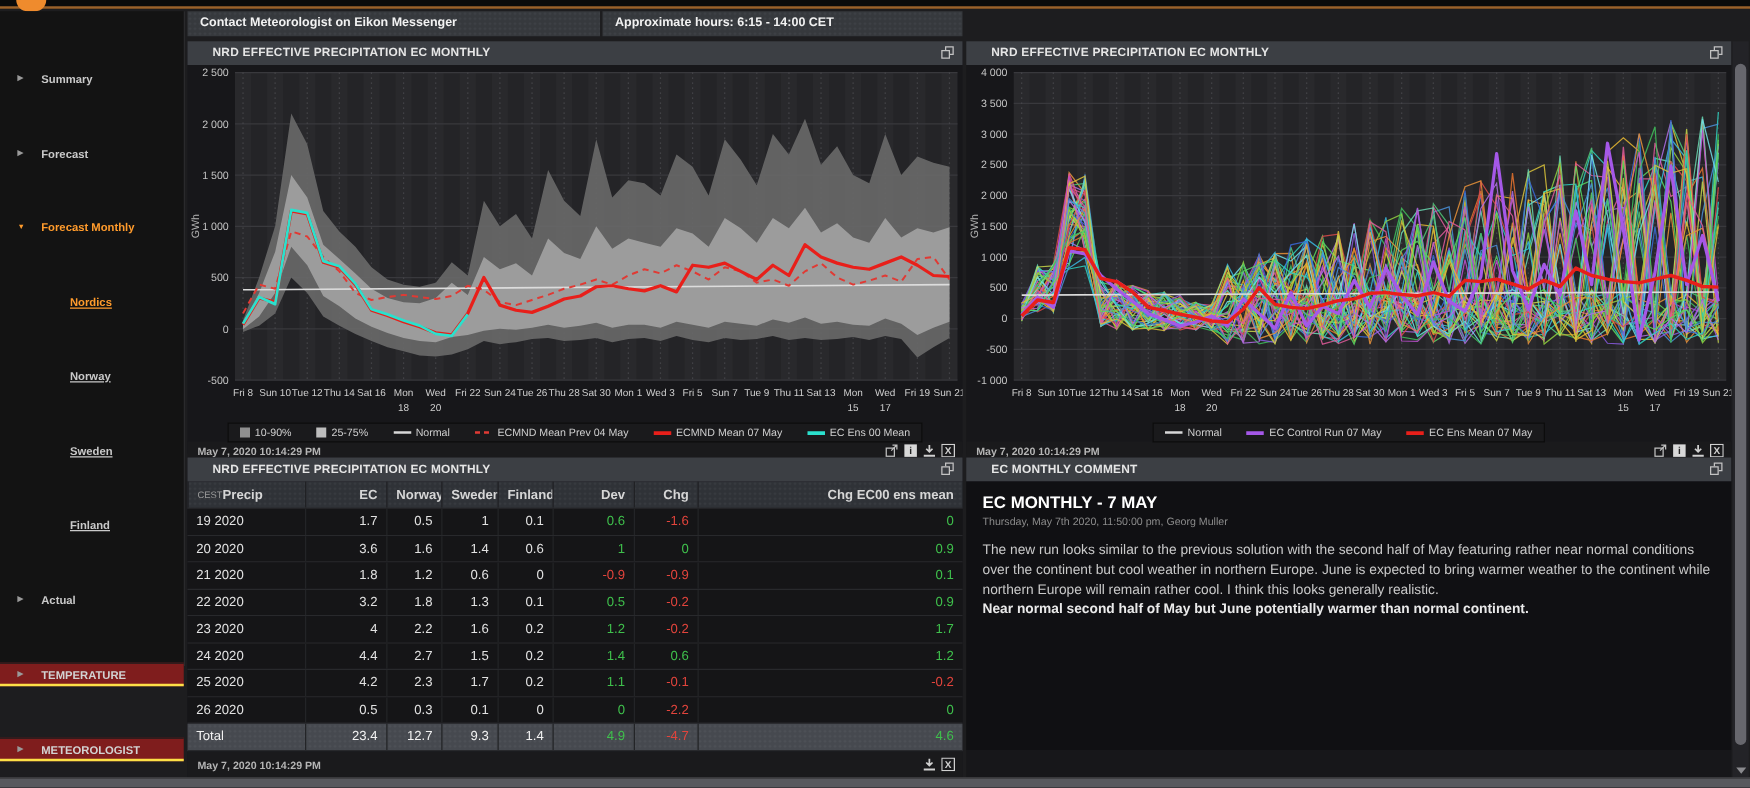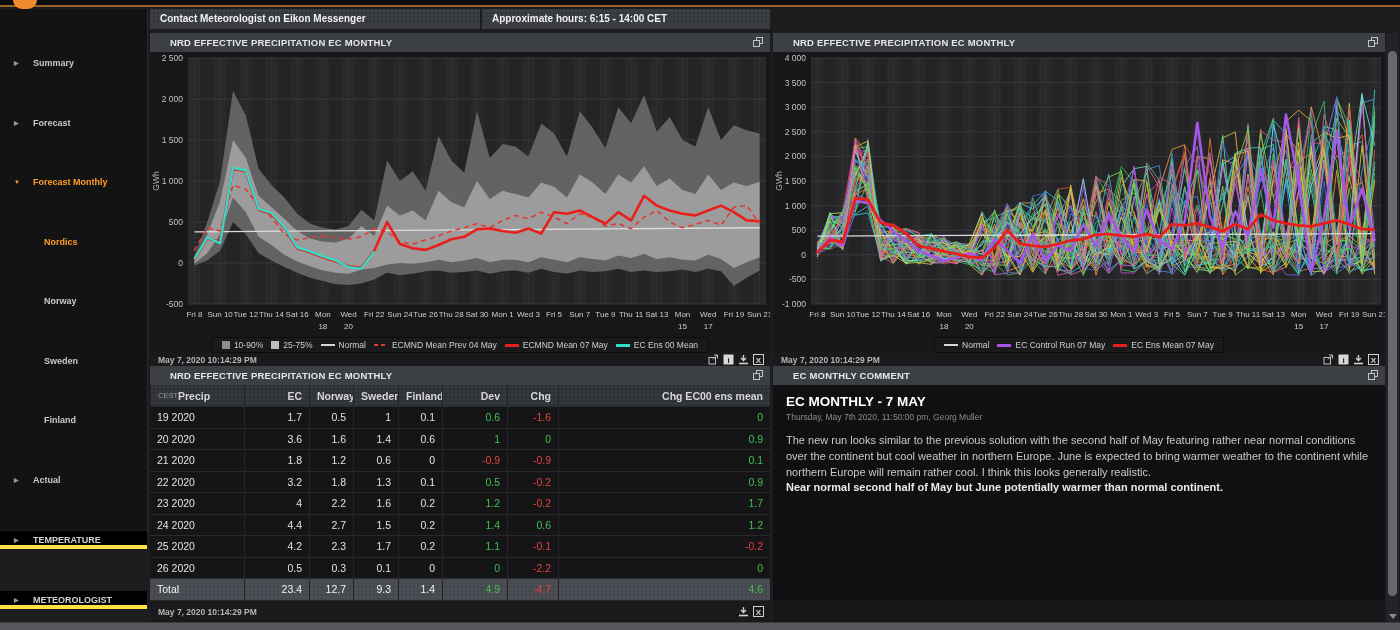--- a/index.html
+++ b/index.html
@@ -9,40 +9,40 @@
 
   
   #top-strip { left:0; top:0; width:1400px; height:7px; background:#0b0b0b; border-bottom:2px solid #9a622b; }
   #app-logo { left:13px; top:0; width:24px; height:9px; background:#ef8b2d; border-radius:0 0 12px 12px; }
 
   
   #sidebar { left:0; top:9px; width:148px; height:524px; background:#131313; border-right:1px solid #2a2a2c; padding-top:4px; }
   .nav-item { position:relative; height:18.5px; line-height:18.5px; font-size:9px; font-weight:bold; color:#c9c9c9; cursor:pointer;margin-top:41px; }
   .nav-item .arrow { position:absolute; left:14px; top:0; font-size:6px; color:#9a9a9a; }
   .nav-item .lbl { position:absolute; left:33px; }
-  .nav-item.lvl2 .lbl { left:44px; }
+  .nav-item.lvl2 .lbl { left:56px;text-decoration:underline; }
   .nav-item.orange .lbl, .nav-item.orange .arrow { color:#ff9b2c; }
-  .nav-item.section { background:#000000; border-top:1px solid #1b1b1d; border-bottom:4px solid #fde047; height:19px; line-height:18px; color:#d2d2d2;text-align:center; }
+  .nav-item.section { background:#7f1d1d; border-top:1px solid #1b1b1d; border-bottom:2px solid #fde047; height:19px; line-height:18px; color:#d2d2d2;text-align:center; }
 
   
   .info-box { top:9px; height:20px; background:#36393d; color:#f2f2f2; font-size:10px; font-weight:bold;
     line-height:20px; padding-left:10px;
     background-image:radial-gradient(#3e4146 1px, transparent 1px); background-size:4px 4px; }
 
   
   .panel { background:#17171a; }
   .panel-header { position:relative; height:19px; background:#3c3f44; color:#e6e6e6; font-size:9.5px; font-weight:bold;
     line-height:19px; padding-left:20px; letter-spacing:.2px; }
   .popup-icon { position:absolute; right:6px; top:4px; width:11px; height:11px; }
   .popup-icon span { position:absolute; border:1px solid #c3c3c3; width:7px; height:7px; }
   .popup-icon .b { left:0; top:3px; background:#3c3f44; }
   .popup-icon .a { left:3px; top:0; }
 
   .legend-row { height:14px; display:flex; justify-content:center; align-items:center; }
-  .legend-box { display:flex; align-items:center; gap:8px; background:#1a1a1c; border:1px solid #0c0c0c;
+  .legend-box { display:flex; align-items:center; gap:20px; background:#1a1a1c; border:1px solid #0c0c0c;
     padding:2px 9px; font-size:8.5px; color:#cfcfcf; white-space:nowrap; }
   .legend-item { display:flex; align-items:center; gap:4px; }
   .sw-box { width:8px; height:8px; display:inline-block; }
   .sw-line { width:14px; height:2px; display:inline-block; }
   .sw-line.thick { height:3px; }
   .sw-line.dash { background:repeating-linear-gradient(90deg, currentColor 0 4px, transparent 4px 7px) !important; }
 
   .panel-footer { height:15px; background:#1a1a1c; display:flex; justify-content:space-between; align-items:center;
     padding:0 6px 0 8px; }
   .panel-footer .ts { font-size:8.5px; font-weight:bold; color:#b5b5b5; }

